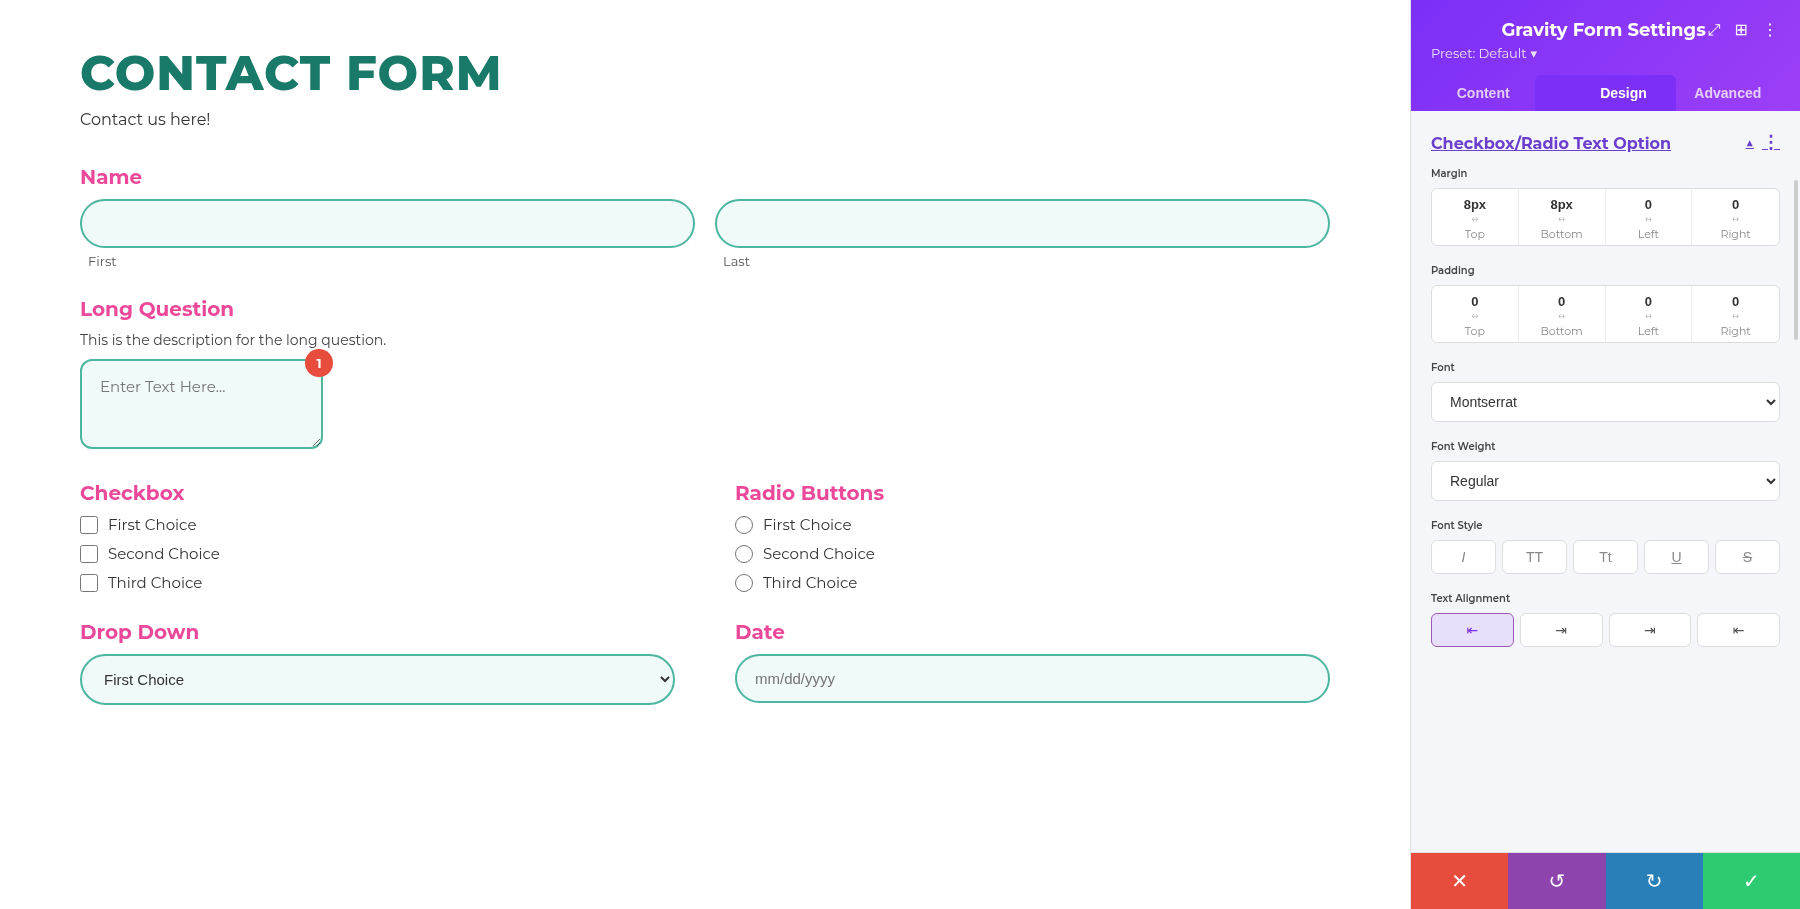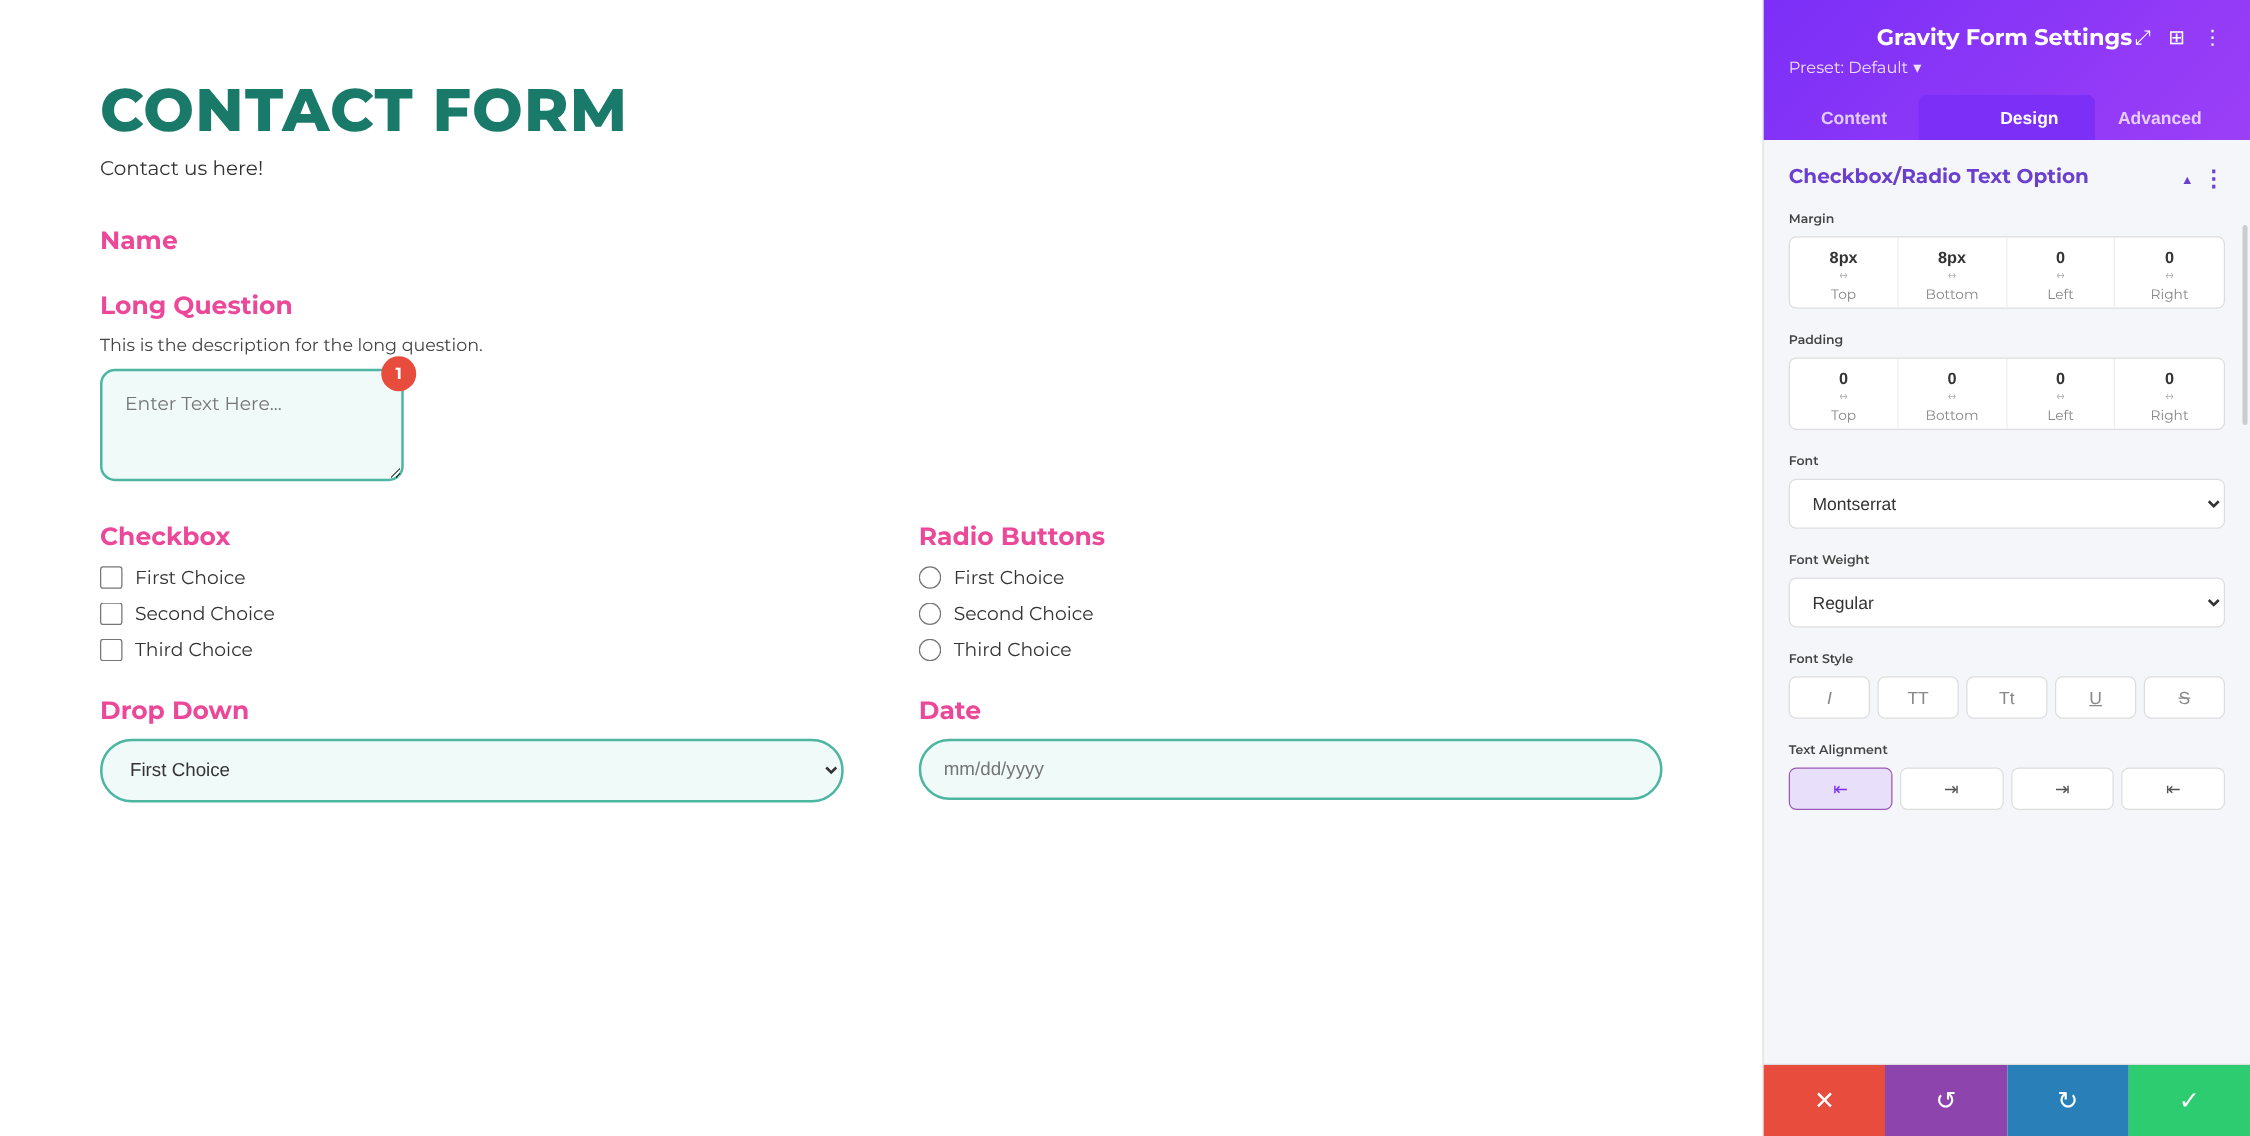--- a/index.html
+++ b/index.html
@@ -1,21 +1,21 @@
 <!DOCTYPE html>
 <html><head>
   <meta charset="utf-8">
   <style>
     * { box-sizing: border-box; margin: 0; padding: 0; }
     body { font-family: 'Montserrat', Arial, sans-serif; background: #fff; display: flex; width: 1800px; min-height: 909px; overflow: hidden; }
 
     
     .main-content {
       flex: 1;
-      padding: 60px 80px;
+      padding: 44px 80px;
       background: #fff;
     }
 
     .form-title {
       font-size: 48px;
       font-weight: 800;
       color: #1a7a6a;
       text-transform: uppercase;
       letter-spacing: 1px;
       margin-bottom: 8px;
@@ -227,22 +227,23 @@
       overflow-y: auto;
       padding: 20px;
     }
 
     .section-title-panel {
       font-size: 16px;
       font-weight: 700;
       color: #6b3fce;
       margin-bottom: 14px;
       display: flex;
-      align-items: flex-start;
+      align-items: flex-end;
       justify-content: space-between;
+      text-decoration: underline;
     }
 
     .section-title-panel .chevron {
       font-size: 14px;
       color: #6b3fce;
     }
 
     .section-title-panel .dots-menu {
       font-size: 18px;
       color: #6b3fce;
@@ -415,20 +416,30 @@
 </head>
 <body>
 
 <div class="main-content">
 
   <h1 class="form-title">CONTACT FORM</h1>
   <p class="form-subtitle">Contact us here!</p>
 
   <div class="field-group">
     <label class="field-label">Name</label>
+    <div class="name-row">
+      <div class="name-input-wrap">
+        <input type="text" class="text-input" placeholder="" style="">
+        <span class="sub-label">First</span>
+      </div>
+      <div class="name-input-wrap">
+        <input type="text" class="text-input" placeholder="" style="">
+        <span class="sub-label">Last</span>
+      </div>
+    </div>
   </div>
 
   <div class="field-group">
     <label class="field-label">Long Question</label>
     <p class="field-description">This is the description for the long question.</p>
     <div class="textarea-wrap badge-wrap">
       <textarea class="textarea-input" placeholder="Enter Text Here..." style=""></textarea>
       <span class="badge-1">1</span>
     </div>
   </div>

